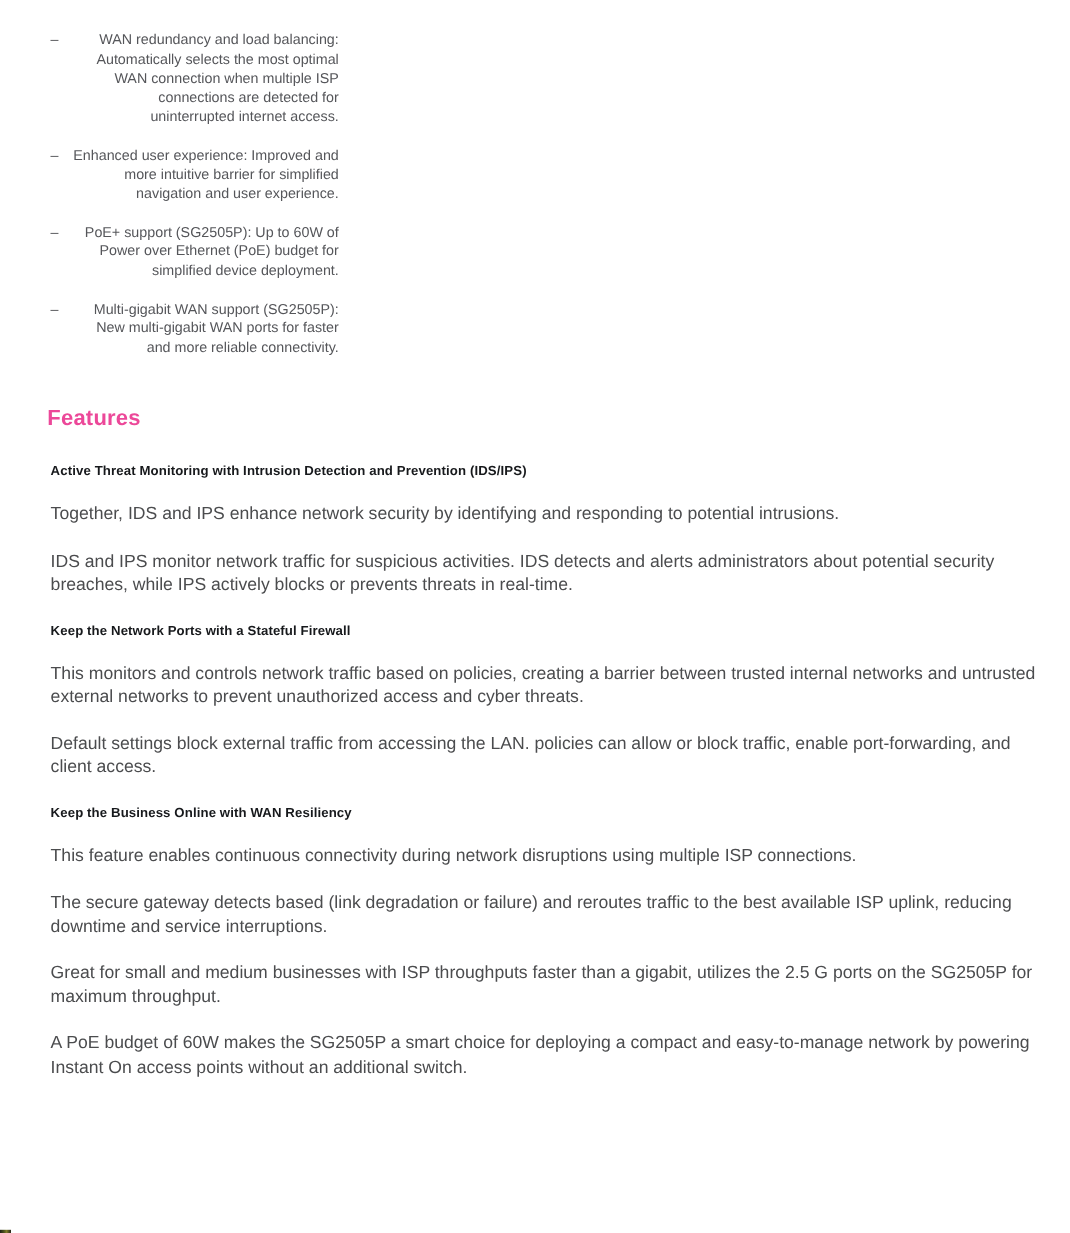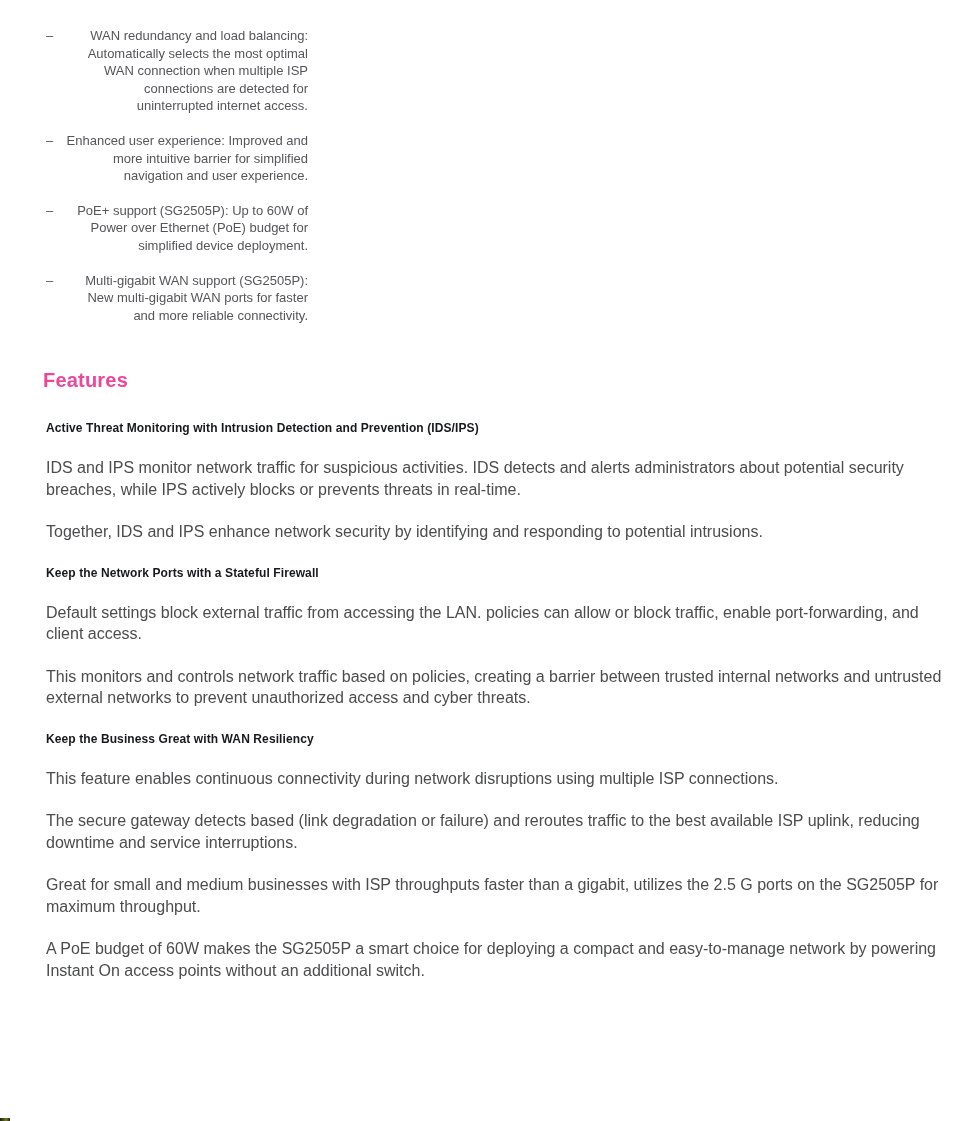--- a/index.html
+++ b/index.html
@@ -100,32 +100,32 @@
     <li class="bullet">
       <span class="marker">–</span>
       <span class="bullet-text">Multi-gigabit WAN support (SG2505P): New multi-gigabit WAN ports for faster and more reliable connectivity.</span>
     </li>
   </ul>
 
   <h1 class="page-heading">Features</h1>
 
   <section>
     <h3 class="section-title">Active Threat Monitoring with Intrusion Detection and Prevention (IDS/IPS)</h3>
+    <p class="body-para">Together, IDS and IPS enhance network security by identifying and responding to potential intrusions.</p>
     <p class="body-para">IDS and IPS monitor network traffic for suspicious activities. IDS detects and alerts administrators about potential security breaches, while IPS actively blocks or prevents threats in real-time.</p>
-    <p class="body-para">Together, IDS and IPS enhance network security by identifying and responding to potential intrusions.</p>
   </section>
 
   <section>
     <h3 class="section-title">Keep the Network Ports with a Stateful Firewall</h3>
+    <p class="body-para">This monitors and controls network traffic based on policies, creating a barrier between trusted internal networks and untrusted external networks to prevent unauthorized access and cyber threats.</p>
     <p class="body-para">Default settings block external traffic from accessing the LAN. policies can allow or block traffic, enable port-forwarding, and client access.</p>
-    <p class="body-para">This monitors and controls network traffic based on policies, creating a barrier between trusted internal networks and untrusted external networks to prevent unauthorized access and cyber threats.</p>
   </section>
 
   <section>
-    <h3 class="section-title">Keep the Business Great with WAN Resiliency</h3>
+    <h3 class="section-title">Keep the Business Online with WAN Resiliency</h3>
     <p class="body-para">This feature enables continuous connectivity during network disruptions using multiple ISP connections.</p>
     <p class="body-para">The secure gateway detects based (link degradation or failure) and reroutes traffic to the best available ISP uplink, reducing downtime and service interruptions.</p>
   </section>
 
   <section>
     <p class="body-para">Great for small and medium businesses with ISP throughputs faster than a gigabit, utilizes the 2.5 G ports on the SG2505P for maximum throughput.</p>
     <p class="body-para">A PoE budget of 60W makes the SG2505P a smart choice for deploying a compact and easy-to-manage network by powering Instant On access points without an additional switch.</p>
   </section>
 
 </div>

